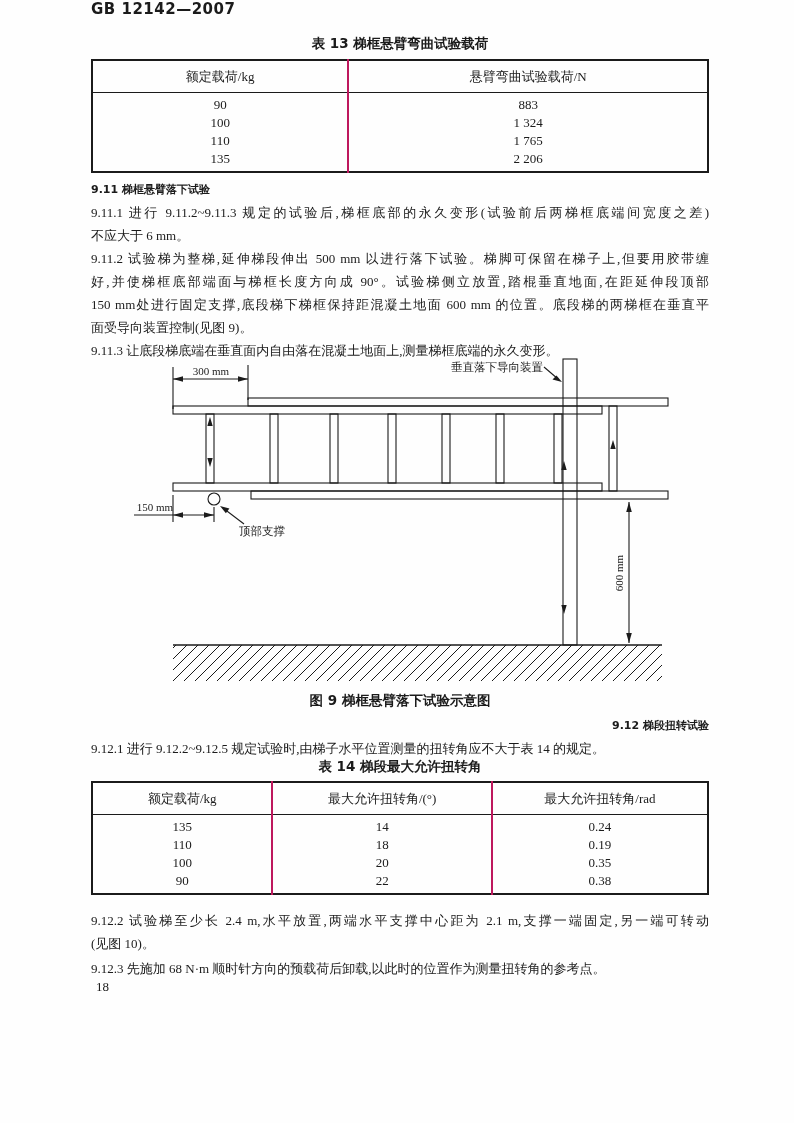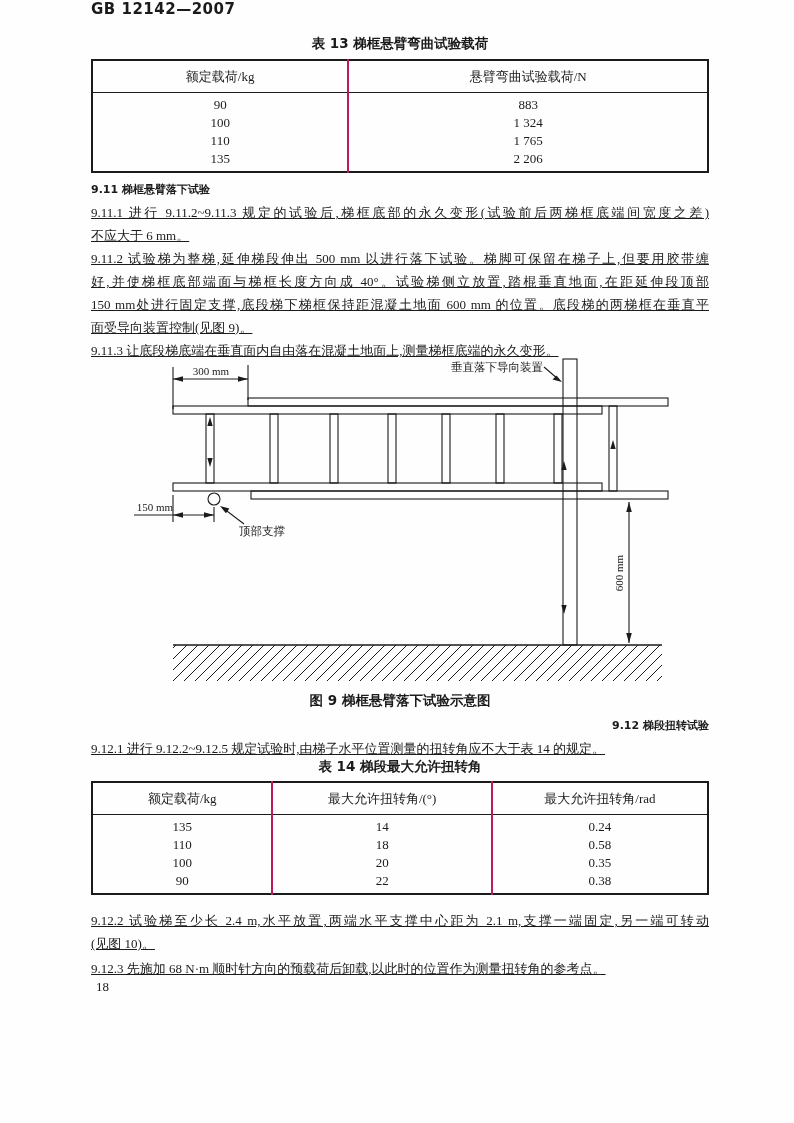--- a/index.html
+++ b/index.html
@@ -27,21 +27,21 @@
   }
   table.tbl th:first-child, table.tbl td:first-child{ border-left:none; }
   table.tbl thead th{ height:31px; border-bottom:1.5px solid #1b1b1b; }
   table.tbl tbody td{ height:18px; line-height:18px; }
   table.tbl tbody tr:first-child td{ padding-top:3px; }
   table.tbl tbody tr:last-child td{ padding-bottom:3px; }
   .h-sec{
     margin-top:6px; line-height:22px; font-size:11px;
     font-family:"DejaVu Sans","Liberation Sans",sans-serif; font-weight:bold;
   }
-  .para{ font-size:13px;text-decoration:underline; }
+  .para{ font-size:13px; }
   .jline{ line-height:23px; text-align:justify; text-align-last:justify; }
   .jline.open{ text-align-last:left; }
   figure.fig{ margin:0; }
   .fig svg{ display:block; margin-top:-6px; margin-left:18px; }
   .fig-caption{
     text-align:center; line-height:16px; font-size:13.5px;
     font-family:"DejaVu Sans","Liberation Sans",sans-serif; font-weight:bold;
   }
   .h-912{ margin-top:7px;text-align:right; }
   .p-9122{ margin-top:14px; }
@@ -97,21 +97,21 @@
 
     <div class="h-sec">9.11  梯框悬臂落下试验</div>
 
     <div class="para">
       <div class="jline">9.11.1  进行 9.11.2~9.11.3 规定的试验后,梯框底部的永久变形(试验前后两梯框底端间宽度之差)</div>
       <div class="jline open">不应大于 6 mm。</div>
     </div>
 
     <div class="para">
       <div class="jline">9.11.2  试验梯为整梯,延伸梯段伸出 500 mm 以进行落下试验。梯脚可保留在梯子上,但要用胶带缠</div>
-      <div class="jline">好,并使梯框底部端面与梯框长度方向成 40°。试验梯侧立放置,踏棍垂直地面,在距延伸段顶部</div>
+      <div class="jline">好,并使梯框底部端面与梯框长度方向成 90°。试验梯侧立放置,踏棍垂直地面,在距延伸段顶部</div>
       <div class="jline">150 mm处进行固定支撑,底段梯下梯框保持距混凝土地面 600 mm 的位置。底段梯的两梯框在垂直平</div>
       <div class="jline open">面受导向装置控制(见图 9)。</div>
     </div>
 
     <div class="para">
       <div class="jline open">9.11.3  让底段梯底端在垂直面内自由落在混凝土地面上,测量梯框底端的永久变形。</div>
     </div>
 
     <figure class="fig">
       <svg width="612" height="336" viewBox="108 438 612 336">
@@ -204,21 +204,21 @@
       </thead>
       <tbody>
         <tr>
           <td>135</td>
           <td>14</td>
           <td>0.24</td>
         </tr>
         <tr>
           <td>110</td>
           <td>18</td>
-          <td>0.58</td>
+          <td>0.19</td>
         </tr>
         <tr>
           <td>100</td>
           <td>20</td>
           <td>0.35</td>
         </tr>
         <tr>
           <td>90</td>
           <td>22</td>
           <td>0.38</td>

